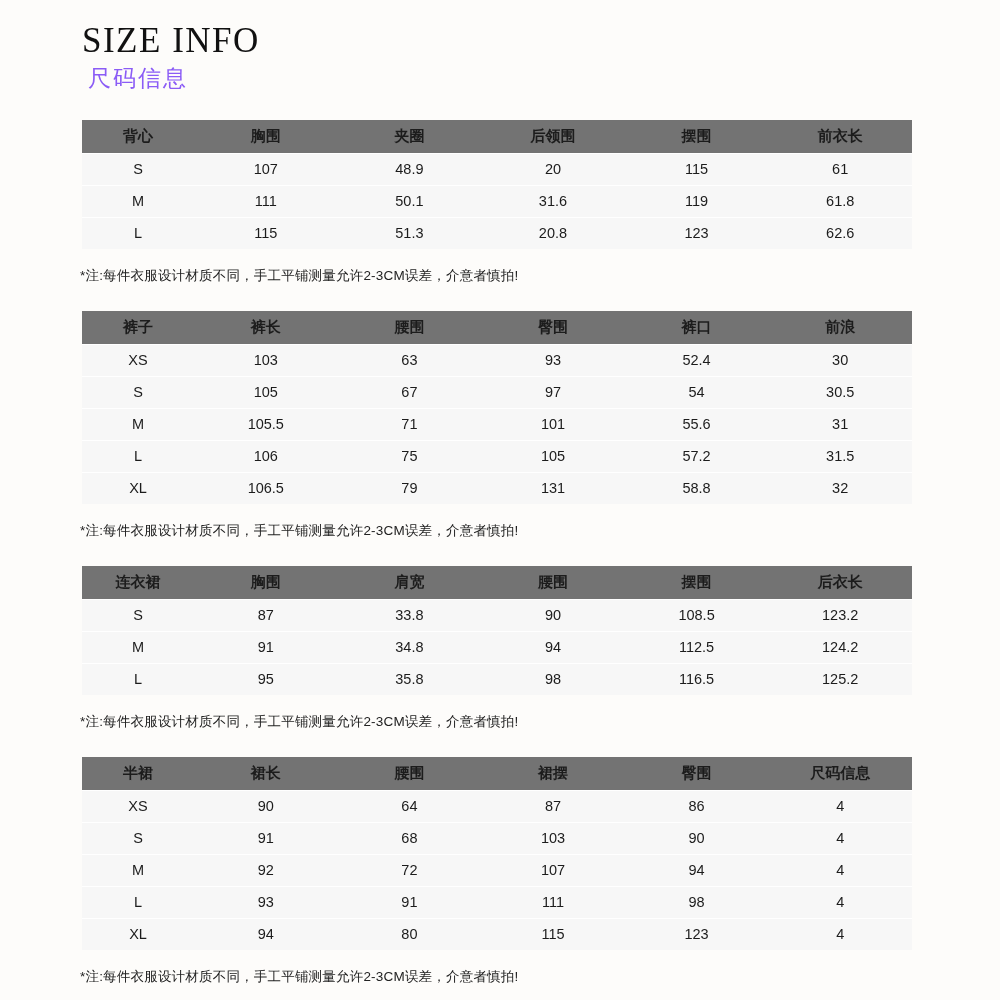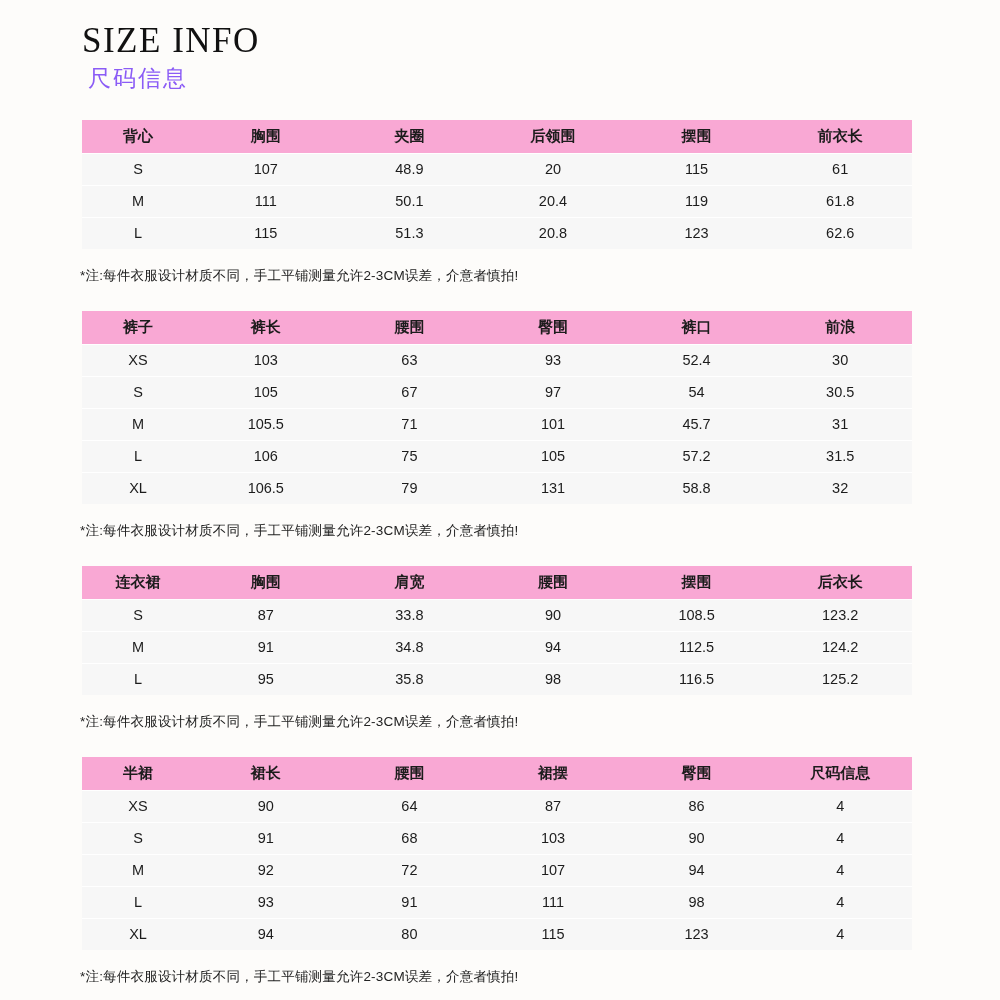--- a/index.html
+++ b/index.html
@@ -51,21 +51,21 @@
   table.size-table td {
     text-align: center;
     font-size: 14.5px;
     color: #1c1c1c;
     border: none;
     padding: 0;
     height: 31px;
     vertical-align: middle;
   }
   table.size-table thead th {
-    background: #f9a8d4;
+    background: #737373;
     font-weight: bold;
     font-size: 15px;
     height: 33px;
   }
   table.size-table tbody tr {
     background: #f7f7f7;
   }
   table.size-table tbody tr td {
     border-top: 1px solid #ffffff;
   }
@@ -114,21 +114,21 @@
               <td>107</td>
               <td>48.9</td>
               <td>20</td>
               <td>115</td>
               <td>61</td>
             </tr>
             <tr>
               <td>M</td>
               <td>111</td>
               <td>50.1</td>
-              <td>20.4</td>
+              <td>31.6</td>
               <td>119</td>
               <td>61.8</td>
             </tr>
             <tr>
               <td>L</td>
               <td>115</td>
               <td>51.3</td>
               <td>20.8</td>
               <td>123</td>
               <td>62.6</td>
@@ -172,21 +172,21 @@
               <td>67</td>
               <td>97</td>
               <td>54</td>
               <td>30.5</td>
             </tr>
             <tr>
               <td>M</td>
               <td>105.5</td>
               <td>71</td>
               <td>101</td>
-              <td>45.7</td>
+              <td>55.6</td>
               <td>31</td>
             </tr>
             <tr>
               <td>L</td>
               <td>106</td>
               <td>75</td>
               <td>105</td>
               <td>57.2</td>
               <td>31.5</td>
             </tr>

